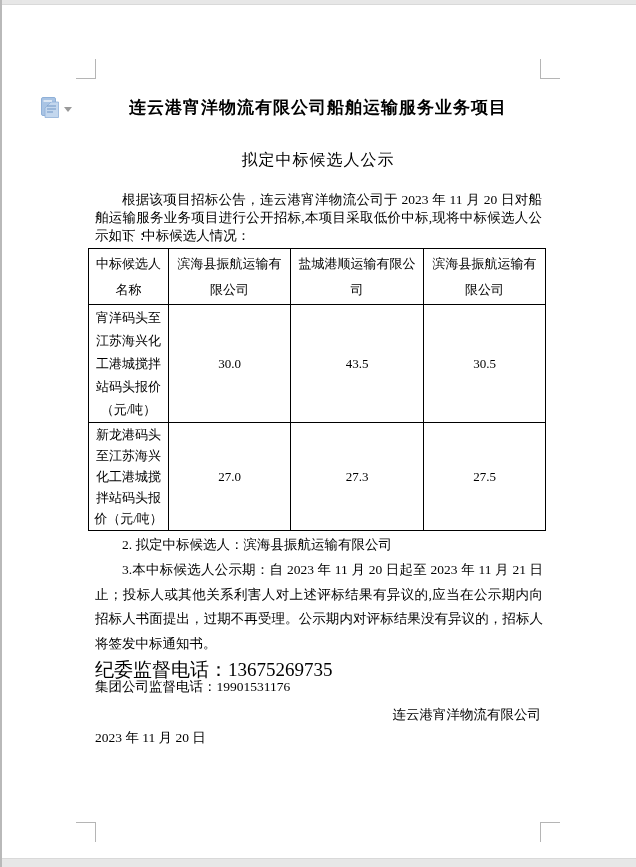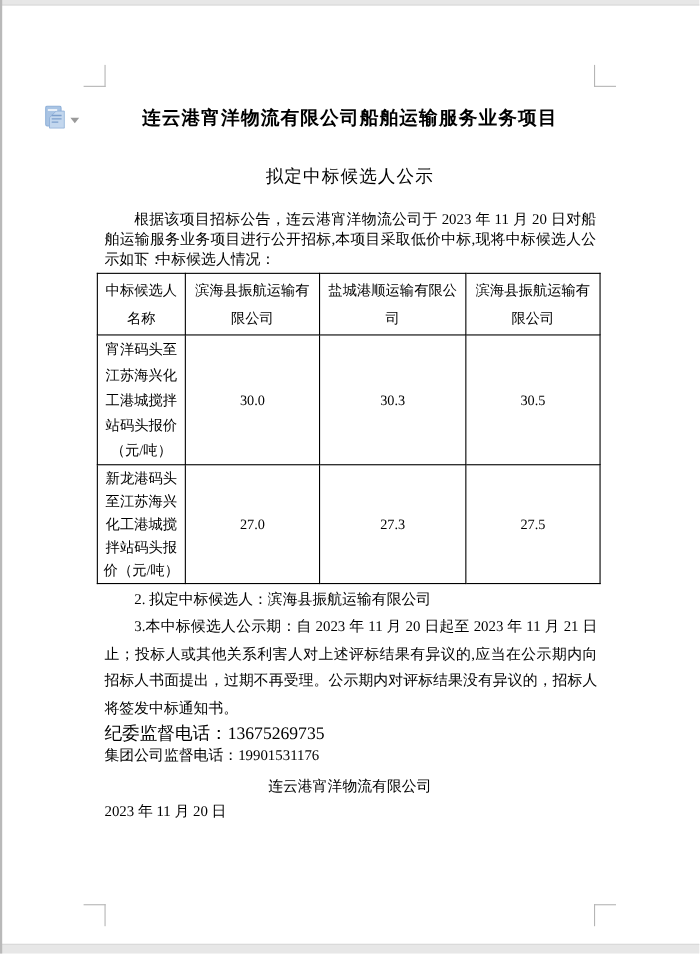--- a/index.html
+++ b/index.html
@@ -61,23 +61,23 @@
   td.num { font-size: 13px; margin-left: 28px; }
 
   .item2 {
     position: absolute; left: 95px; top: 536px; width: 447px;
     font-size: 13.5px; padding-left: 2em; box-sizing: border-box;
   }
   .item3 {
     position: absolute; left: 95px; top: 558px; width: 448px;
     font-size: 13.5px; line-height: 24.5px; text-align: justify; text-indent: 2em;
   }
-  .phone1 { position: absolute; left: 95px; top: 657px; font-size: 16px; }
+  .phone1 { position: absolute; left: 95px; top: 657px; font-size: 19px; }
   .phone2 { position: absolute; left: 95px; top: 678px; font-size: 13.5px; }
-  .sign-company { position: absolute; left: 95px; top: 706px; width: 446px; text-align: center; font-size: 13.5px; }
+  .sign-company { position: absolute; left: 95px; top: 706px; width: 446px; text-align: right; font-size: 13.5px; }
   .sign-date { position: absolute; left: 95px; top: 729px; width: 441px; text-align: left; font-size: 13.5px; }
 </style>
 </head>
 <body>
 
 <div class="canvas-strip strip-top"></div>
 <div class="canvas-strip strip-bottom"></div>
 <div class="page-left-edge"></div>
 
 <div class="crop crop-tl"></div>
@@ -116,21 +116,21 @@
   <tr class="r2">
     <td class="prewrap">中标候选人
 名称</td>
     <td>滨海县振航运输有限公司</td>
     <td>盐城港顺运输有限公司</td>
     <td>滨海县振航运输有限公司</td>
   </tr>
   <tr class="r3">
     <td class="lbl">宵洋码头至江苏海兴化工港城搅拌站码头报价（元/吨）</td>
     <td class="num">30.0</td>
-    <td class="num">30.3</td>
+    <td class="num">43.5</td>
     <td class="num">30.5</td>
   </tr>
   <tr class="r4">
     <td class="lbl">新龙港码头至江苏海兴化工港城搅拌站码头报价（元/吨）</td>
     <td class="num">27.0</td>
     <td class="num">27.3</td>
     <td class="num">27.5</td>
   </tr>
 </tbody>
   </table>

